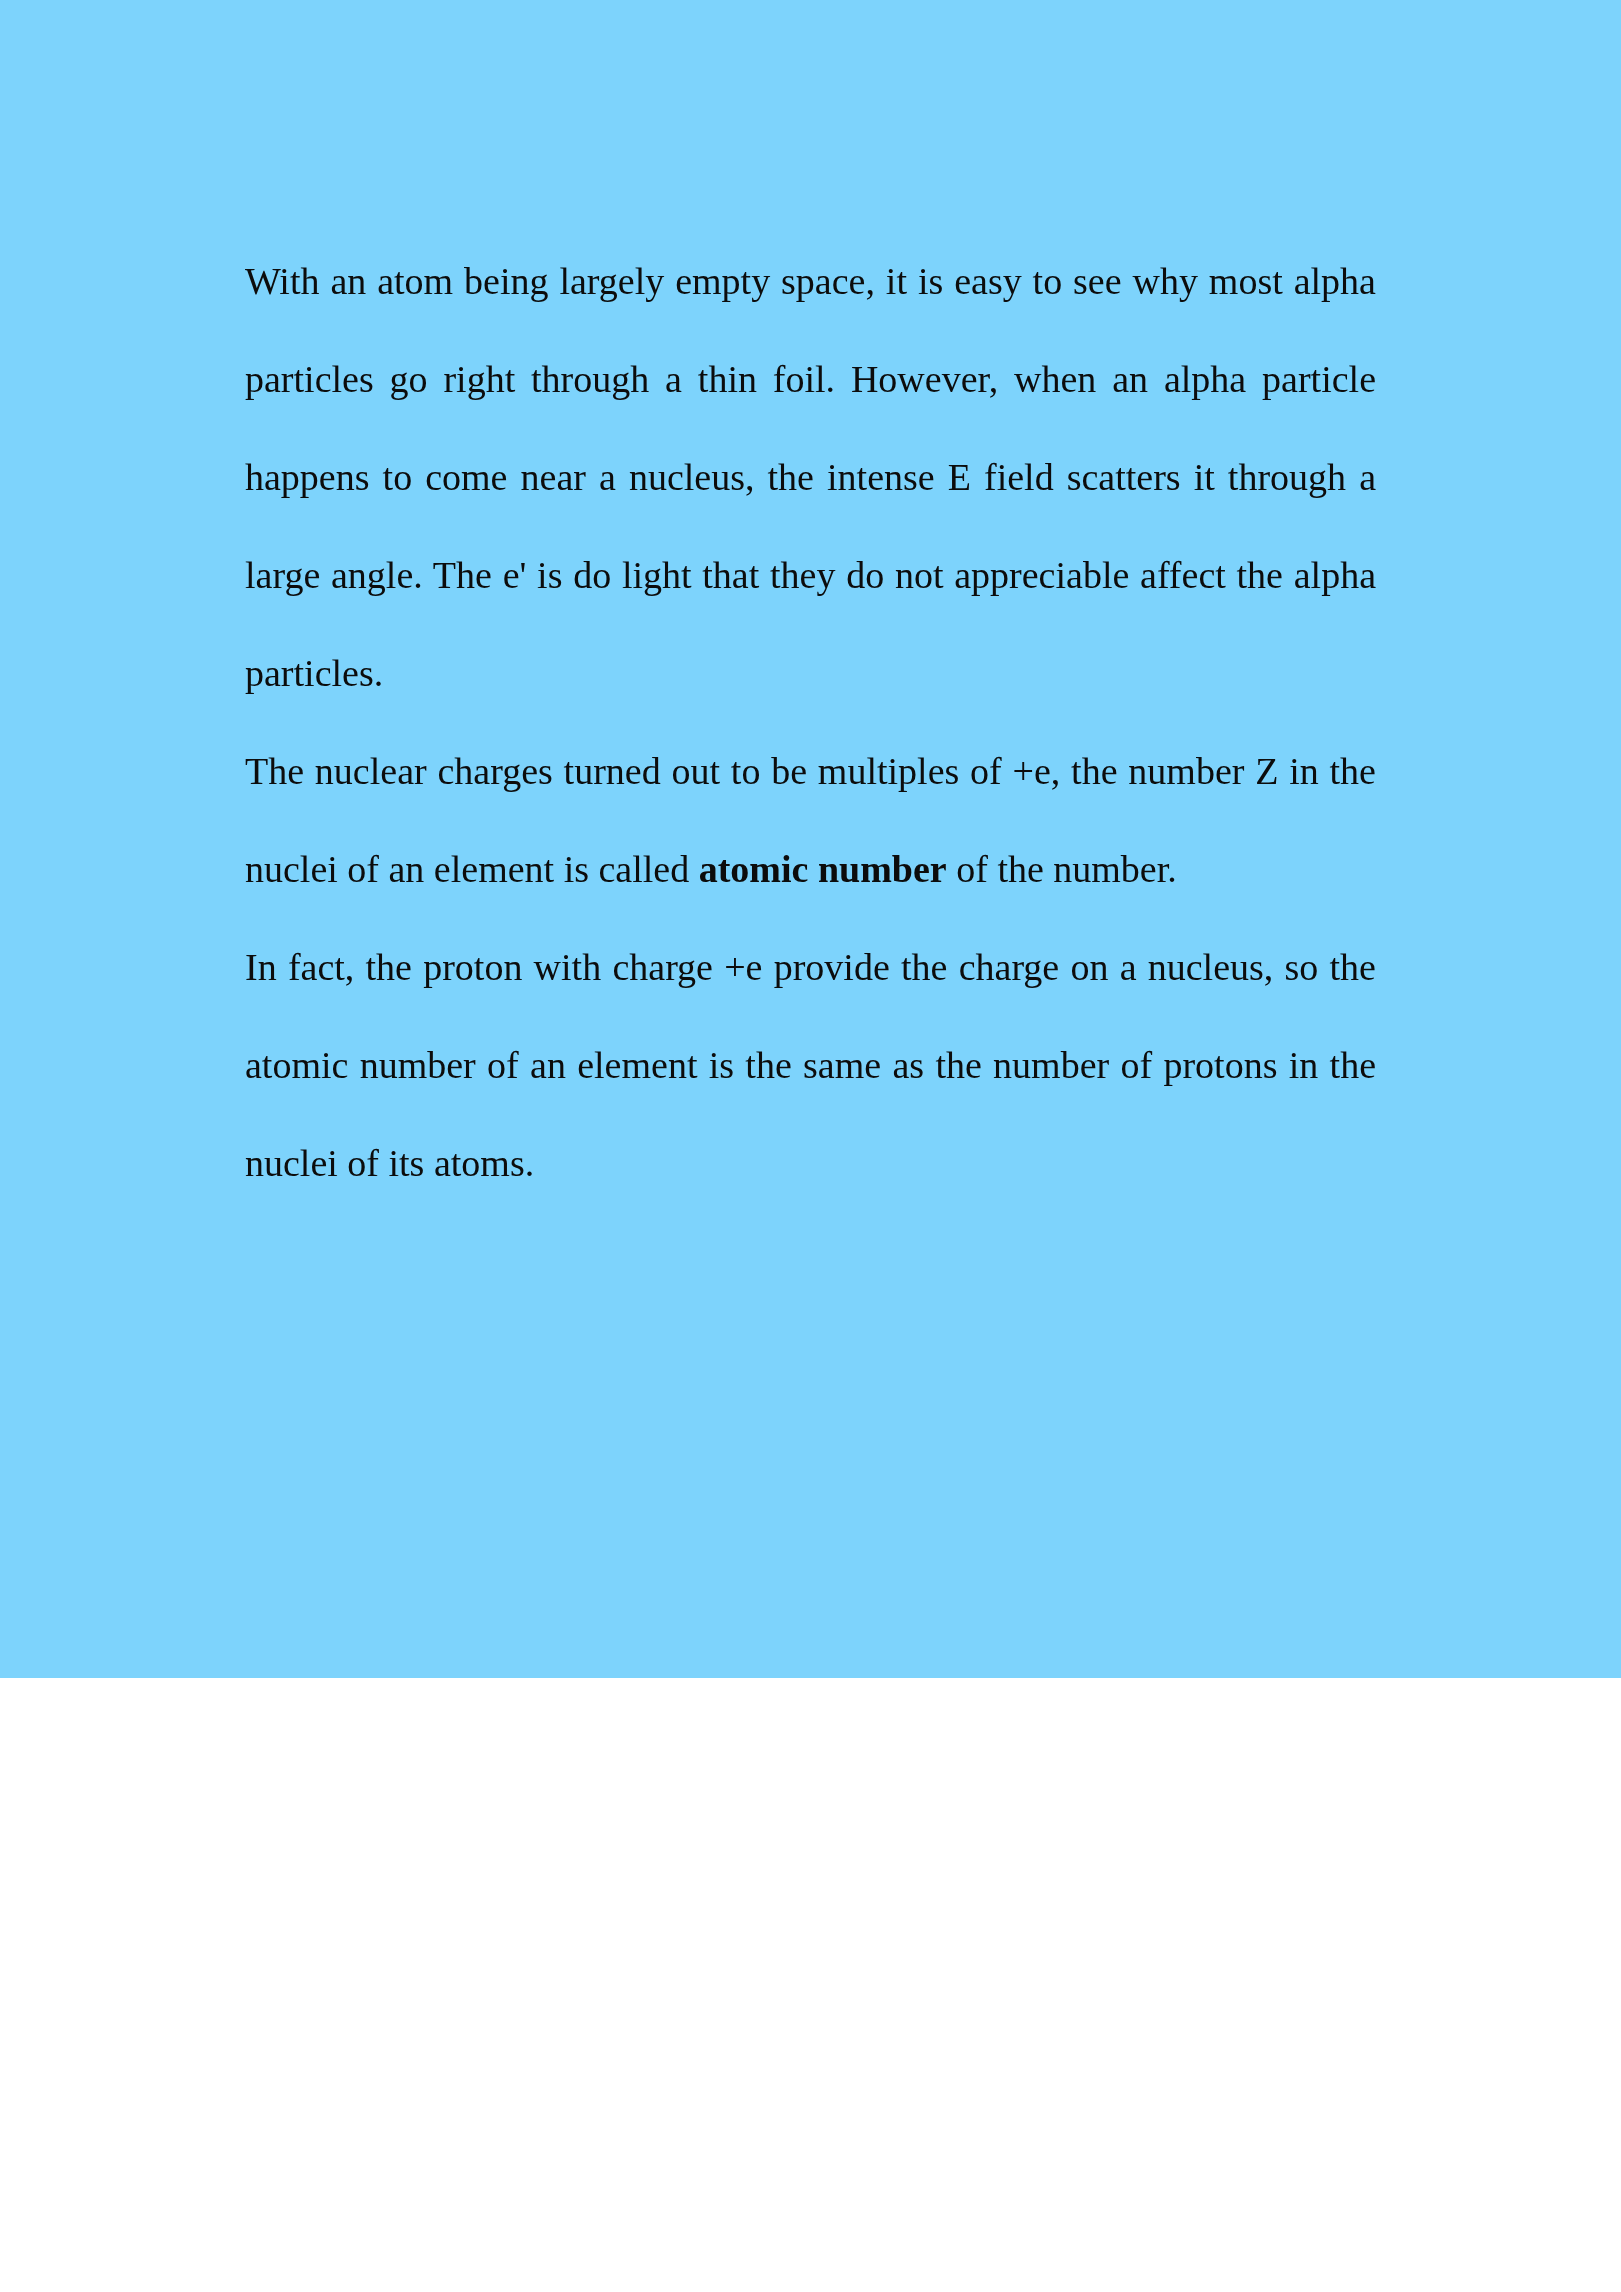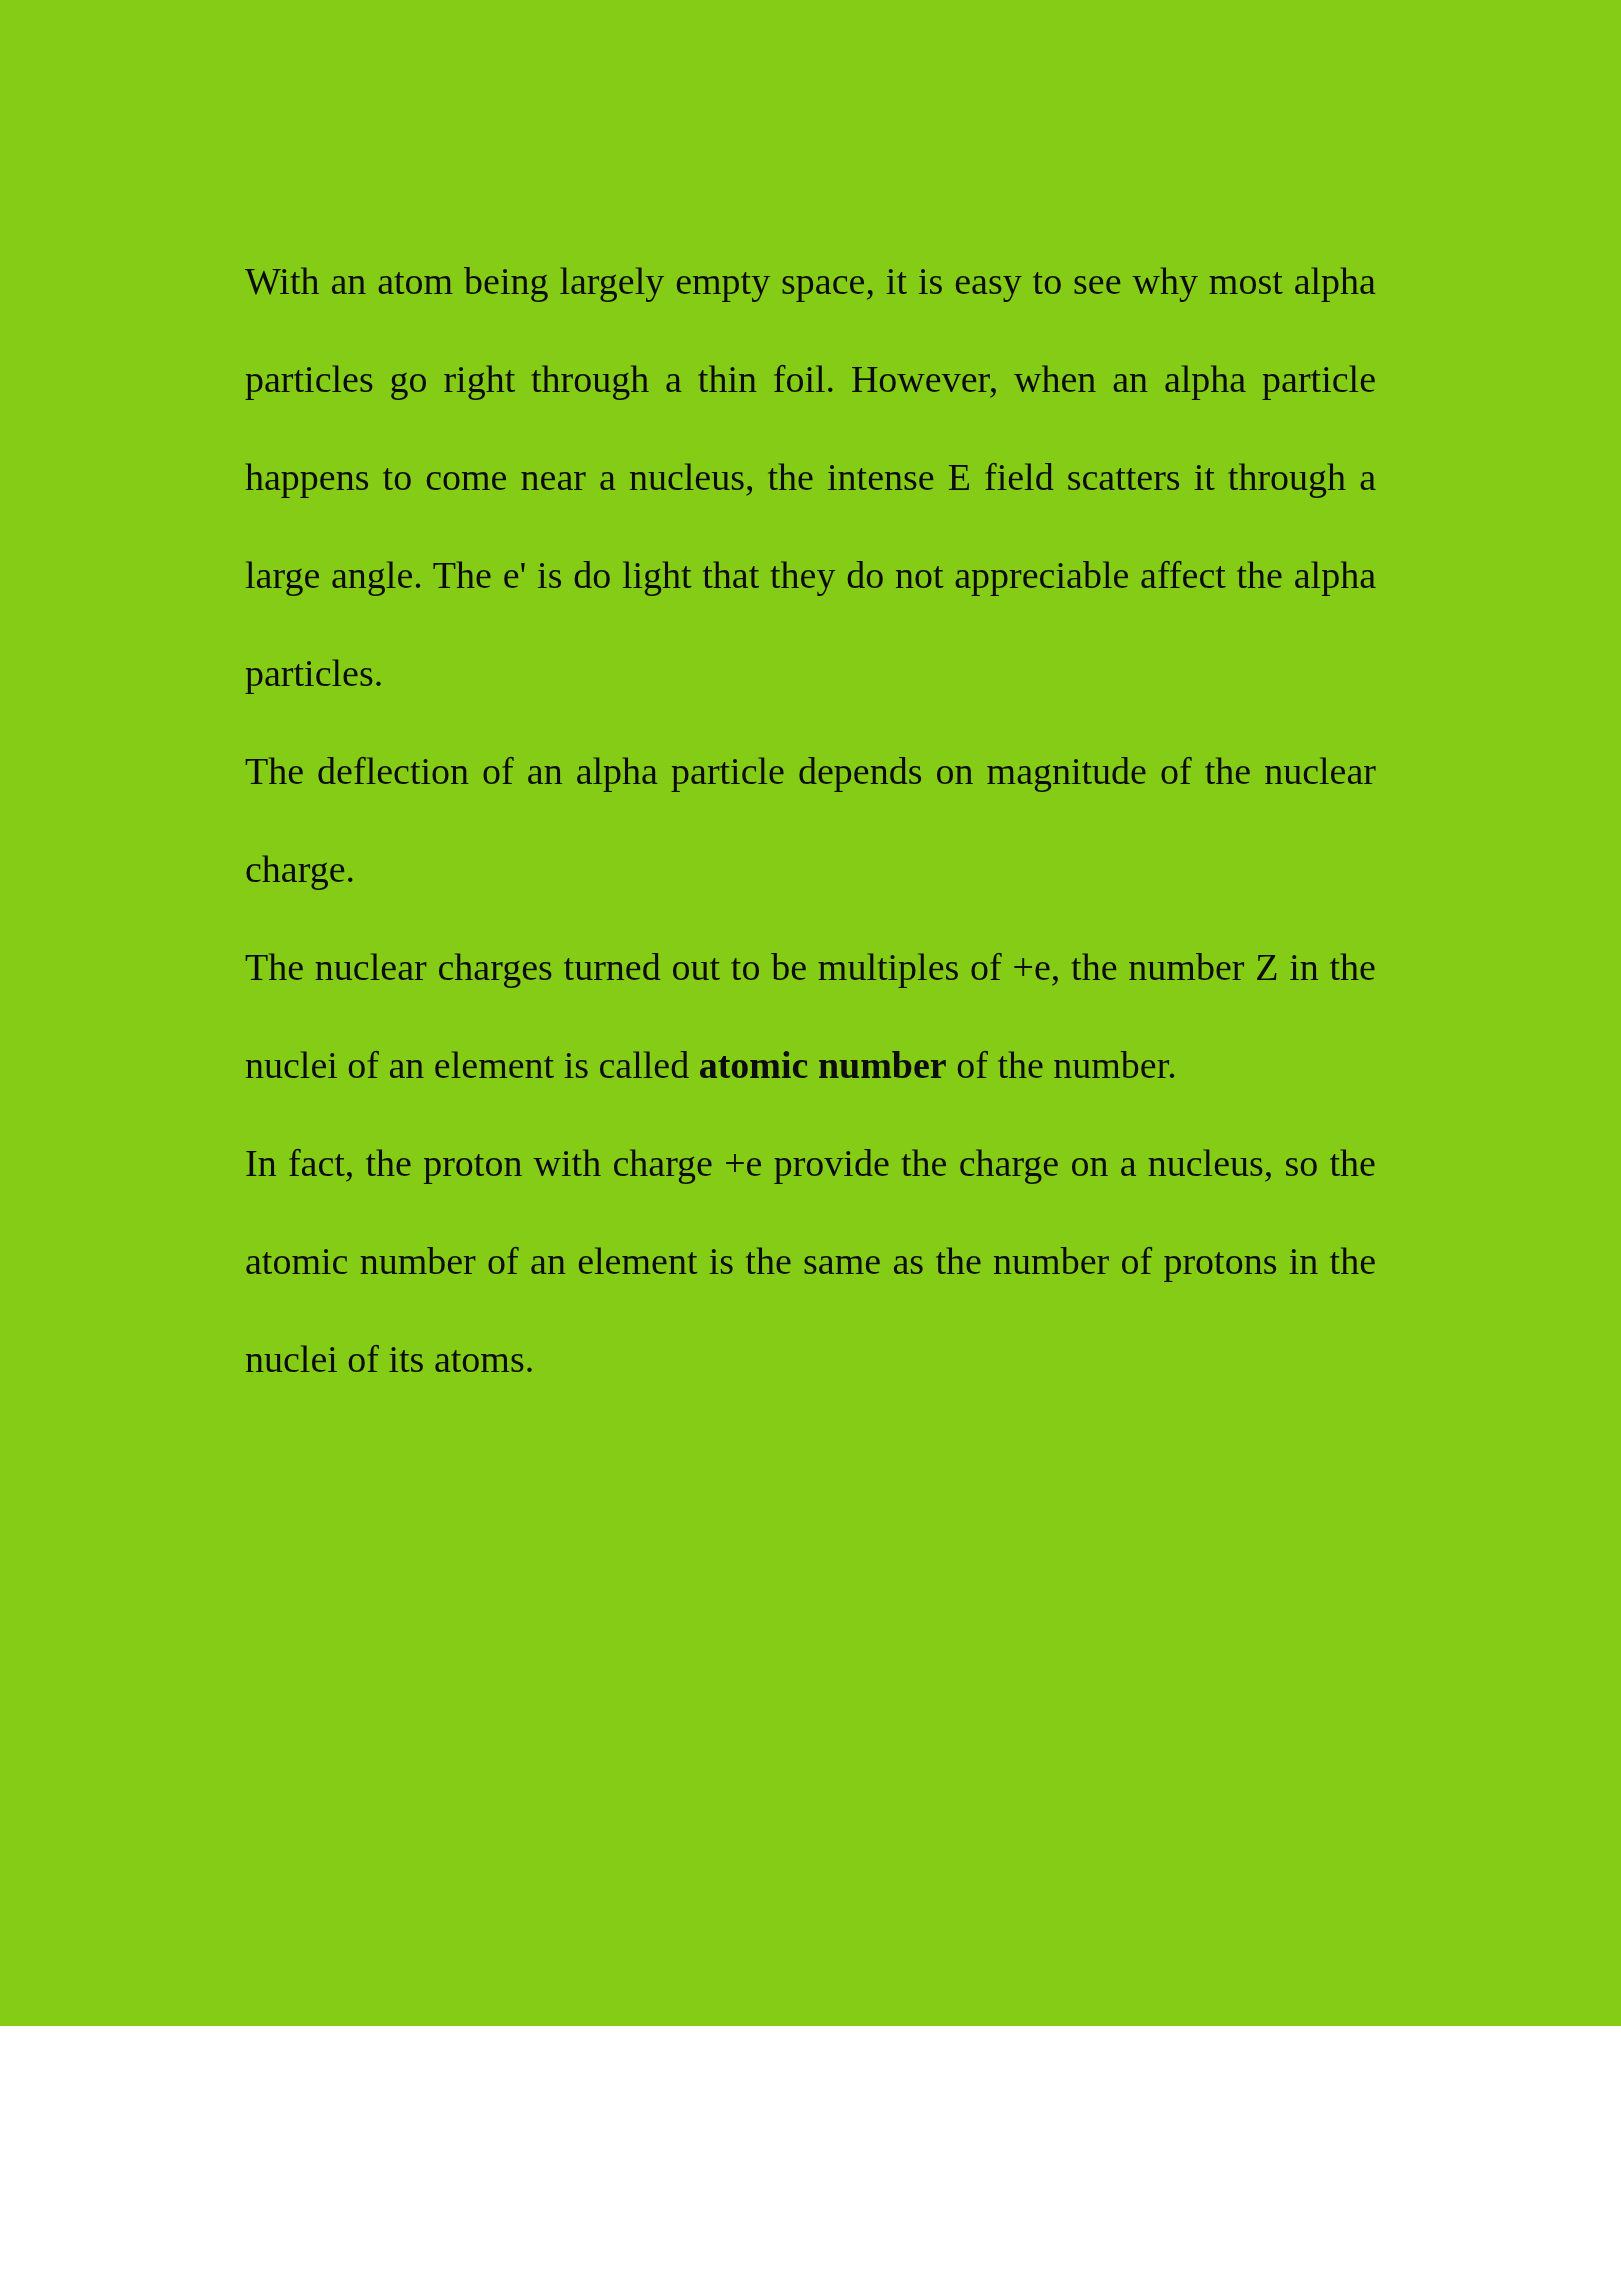--- a/index.html
+++ b/index.html
@@ -3,22 +3,22 @@
 <meta charset="utf-8">
 <style>
   html, body {
     margin: 0;
     padding: 0;
     background: #ffffff;
   }
   .page {
     position: relative;
     width: 1621px;
-    height: 2026px;
-    background: #84cc16;
+    height: 1678px;
+    background: #7dd3fc;
     color: #0c0c0c;
     font-family: "Liberation Serif", "DejaVu Serif", serif;
     overflow: hidden;
   }
   .content {
     position: absolute;
     top: 232px;
     left: 245px;
     width: 1131px;
     font-size: 38px;
@@ -44,19 +44,18 @@
     line-height: 39px;
     color: #0c0c0c;
   }
 </style>
 </head>
 <body>
 
 <div class="page">
   <div class="content" id="paragraphs-container">
       <p><span>With an atom being largely empty space, it is easy to see why most alpha particles go right through a thin foil. However, when an alpha particle happens to come near a nucleus, the intense E field scatters it through a large angle. The e' is do light that they do not appreciable affect the alpha particles.</span></p>
-      <p><span>The deflection of an alpha particle depends on magnitude of the nuclear charge.</span></p>
       <p><span>The nuclear charges turned out to be multiples of +e, the number Z in the nuclei of an element is called </span><span class="seg-bold">atomic number</span><span> of the number.</span></p>
       <p><span>In fact, the proton with charge +e provide the charge on a nucleus, so the atomic number of an element is the same as the number of protons in the nuclei of its atoms.</span></p>
     </div>
   <div class="page-footer">3</div>
 </div>
 
 
 </body></html>

